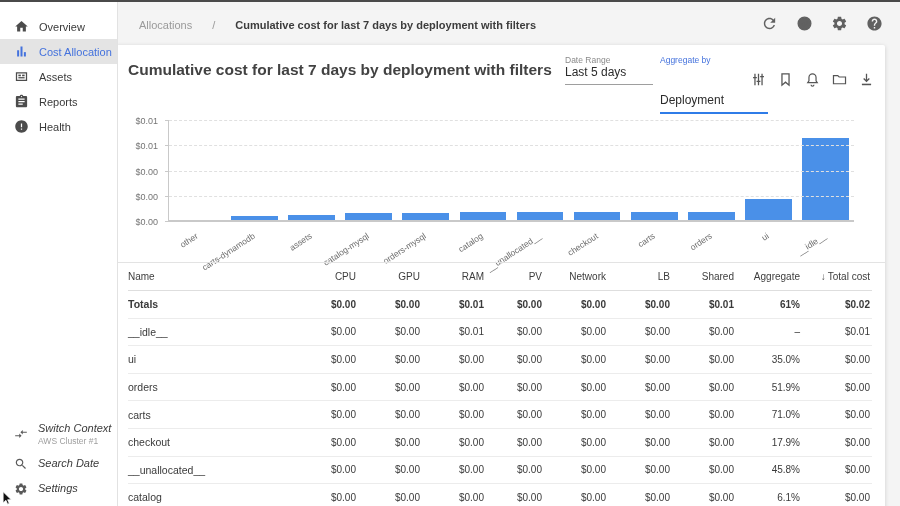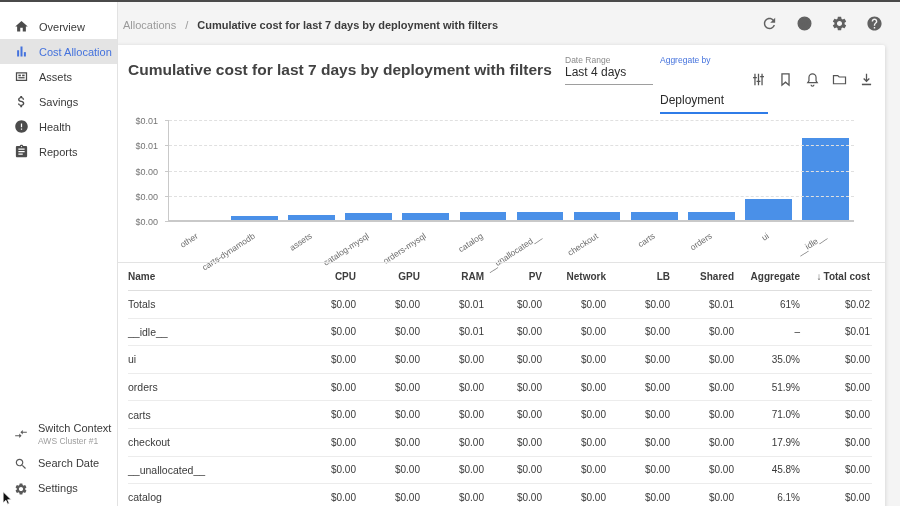--- a/index.html
+++ b/index.html
@@ -25,26 +25,26 @@
   .nav-item .icon svg { width:100%; height:100%; fill:currentColor; display:block; }
   .nav-label { font-size:11px; color:#3a3a3a; white-space:nowrap; }
   .nav-item.active { background:#e4e4e4; }
   .nav-item.active .icon, .nav-item.active .nav-label { color:var(--accent-blue); }
   .sidebar-footer { margin-top:auto; padding-bottom:5px; }
   .footer-item { display:flex; align-items:center; min-height:25px; padding-left:14px; gap:10px; cursor:pointer; }
   .footer-item.two-line { height:34px; align-items:center; }
   .footer-item .icon { width:14px; height:14px; color:#5a5a5a; flex:0 0 14px; }
   .footer-item .icon svg { width:100%; height:100%; fill:currentColor; display:block; }
   .footer-text { display:flex; flex-direction:column; line-height:1.25; }
-  .footer-label { font-size:11px; color:#3a3a3a; white-space:nowrap; }
+  .footer-label { font-size:11px; color:#3a3a3a; white-space:nowrap;font-style:italic; }
   .footer-sublabel { font-size:8.5px; color:#9e9e9e; white-space:nowrap; }
 
   
   .topbar { position:absolute; left:111px; top:0; right:0; height:45px; }
-  .breadcrumb { position:absolute; left:12px; top:19px; font-size:11px; display:flex; gap:9px; align-items:center; }
+  .breadcrumb { position:absolute; left:28px; top:19px; font-size:11px; display:flex; gap:20px; align-items:center; }
   .breadcrumb .parent { color:#9a9a9a; cursor:pointer; }
   .breadcrumb .sep { color:#9a9a9a; }
   .breadcrumb .current { color:#3c3c3c; font-weight:bold; }
   .topbar-icons { position:absolute; right:17px; top:15px; display:flex; gap:18px; }
   .icon-btn { width:17px; height:17px; color:#616161; cursor:pointer; }
   .icon-btn svg { width:100%; height:100%; fill:currentColor; display:block; }
 
   
   .card {
     position:absolute; left:115px; top:45px; width:770px; height:482px;
@@ -89,22 +89,22 @@
   .divider { position:absolute; left:0; right:0; top:217px; border-top:1px solid #e3e3e3; }
   .cost-table { position:absolute; left:13px; right:13px; top:218px; font-size:10px; }
   .t-row {
     display:grid;
     grid-template-columns: 1fr 64px 64px 64px 58px 64px 64px 64px 66px 70px;
     align-items:center; height:27.6px; border-bottom:1px solid #ececec;
   }
   .t-row.header { height:28px; border-bottom:1px solid #dedede; }
   .t-cell { text-align:right; color:#3a3a3a; padding-right:2px; }
   .t-cell:first-child { text-align:left; font-size:10.5px; padding-right:0; }
-  .t-row.header .t-cell { font-weight:bold; color:#3d3d3d; cursor:pointer; font-size:10px; }
-  .t-row.bold .t-cell { font-weight:normal; }
+  .t-row.header .t-cell { font-weight:normal; color:#3d3d3d; cursor:pointer; font-size:10px; }
+  .t-row.bold .t-cell { font-weight:bold; }
   .t-row:not(.header) { cursor:pointer; }
   .sort-arrow { font-size:10px; margin-right:2px; color:#555; }
 
   .mouse-cursor { position:absolute; left:0px; top:488px; width:15px; height:20px; z-index:60; }
   .mouse-cursor svg { width:100%; height:100%; display:block; }
 </style>
 </head>
 <body>
 
 <div class="top-border"></div>
@@ -136,40 +136,32 @@
             <rect x="7" y="9" width="4" height="2.6"></rect>
             <rect x="13" y="9" width="4" height="2.6"></rect>
             <rect x="7" y="13" width="10" height="2"></rect>
           </svg>
         </span>
         <span class="nav-label">Assets</span>
       </div>
       <div class="nav-item">
         <span class="icon">
           <svg viewBox="0 0 24 24">
-            <path d="M11.8 10.9c-2.27-.59-3-1.2-3-2.15 0-1.09 1.01-1.85 2.7-1.85 1.78 0 2.44.85 2.5 2.1h2.21c-.07-1.72-1.12-3.3-3.21-3.81V3h-3v2.16c-1.94.42-3.5 1.68-3.5 3.61 0 2.31 1.91 3.46 4.7 4.13 2.5.6 3 1.48 3 2.41 0 .69-.49 1.79-2.7 1.79-2.06 0-2.87-.92-2.98-2.1H6.32c.12 2.19 1.76 3.42 3.68 3.83V21h3v-2.15c1.95-.37 3.5-1.5 3.5-3.55 0-2.84-2.43-3.81-4.7-4.4z"></path>
-          </svg>
-        </span>
-        <span class="nav-label">Savings</span>
+            <path d="M19 3h-4.18C14.4 1.84 13.3 1 12 1c-1.3 0-2.4.84-2.82 2H5c-1.1 0-2 .9-2 2v14c0 1.1.9 2 2 2h14c1.1 0 2-.9 2-2V5c0-1.1-.9-2-2-2zm-7 0c.55 0 1 .45 1 1s-.45 1-1 1-1-.45-1-1 .45-1 1-1zm2 14H7v-2h7v2zm3-4H7v-2h10v2zm0-4H7V7h10v2z"></path>
+          </svg>
+        </span>
+        <span class="nav-label">Reports</span>
       </div>
       <div class="nav-item">
         <span class="icon">
           <svg viewBox="0 0 24 24">
             <path d="M12 2C6.48 2 2 6.48 2 12s4.48 10 10 10 10-4.48 10-10S17.52 2 12 2zm1 15h-2v-2h2v2zm0-4h-2V7h2v6z"></path>
           </svg>
         </span>
         <span class="nav-label">Health</span>
-      </div>
-      <div class="nav-item">
-        <span class="icon">
-          <svg viewBox="0 0 24 24">
-            <path d="M19 3h-4.18C14.4 1.84 13.3 1 12 1c-1.3 0-2.4.84-2.82 2H5c-1.1 0-2 .9-2 2v14c0 1.1.9 2 2 2h14c1.1 0 2-.9 2-2V5c0-1.1-.9-2-2-2zm-7 0c.55 0 1 .45 1 1s-.45 1-1 1-1-.45-1-1 .45-1 1-1zm2 14H7v-2h7v2zm3-4H7v-2h10v2zm0-4H7V7h10v2z"></path>
-          </svg>
-        </span>
-        <span class="nav-label">Reports</span>
       </div>
     </nav>
   <div class="sidebar-footer">
       <div class="footer-item two-line">
         <span class="icon">
           <svg viewBox="0 0 24 24">
             <path d="M9.01 14H2v2h7.01v3L13 15l-3.99-4v3zm5.98-1v-3H22V8h-7.01V5L11 9l3.99 4z"></path>
           </svg>
         </span>
         <span class="footer-text">
@@ -229,21 +221,21 @@
         </svg>
       </span>
     </div>
 </header>
 
 <main class="card">
   <h1 class="report-title">Cumulative cost for last 7 days by deployment with filters</h1>
 
   <div class="select-ctl date-range">
     <span class="ctl-label">Date Range</span>
-    <span class="ctl-value">Last 4 days</span>
+    <span class="ctl-value">Last 5 days</span>
   </div>
   <div class="select-ctl aggregate">
     <span class="ctl-label">Aggregate by</span>
     <span class="ctl-value">Deployment</span>
   </div>
   <div class="toolbar-icons">
       <span class="icon-btn">
         <svg viewBox="0 0 24 24" fill="none" stroke="currentColor" stroke-width="1.8">
           <path d="M7 4v16M12 4v16M17 4v16"></path>
           <path d="M4.3 9.3h5.4M9.3 14.7h5.4M14.3 8h5.4"></path>

